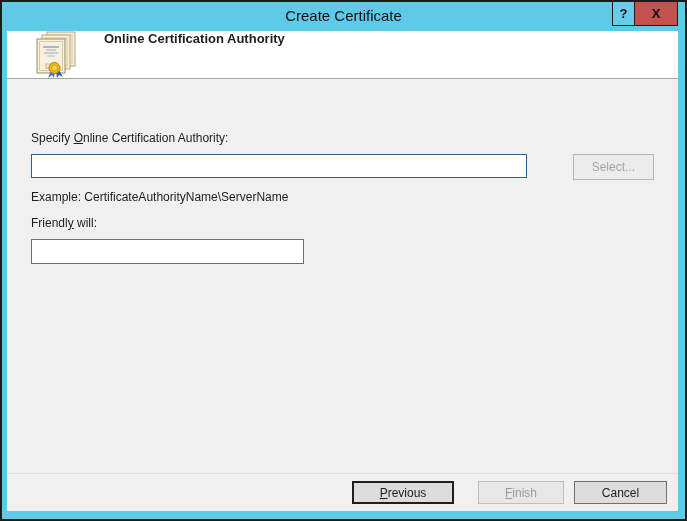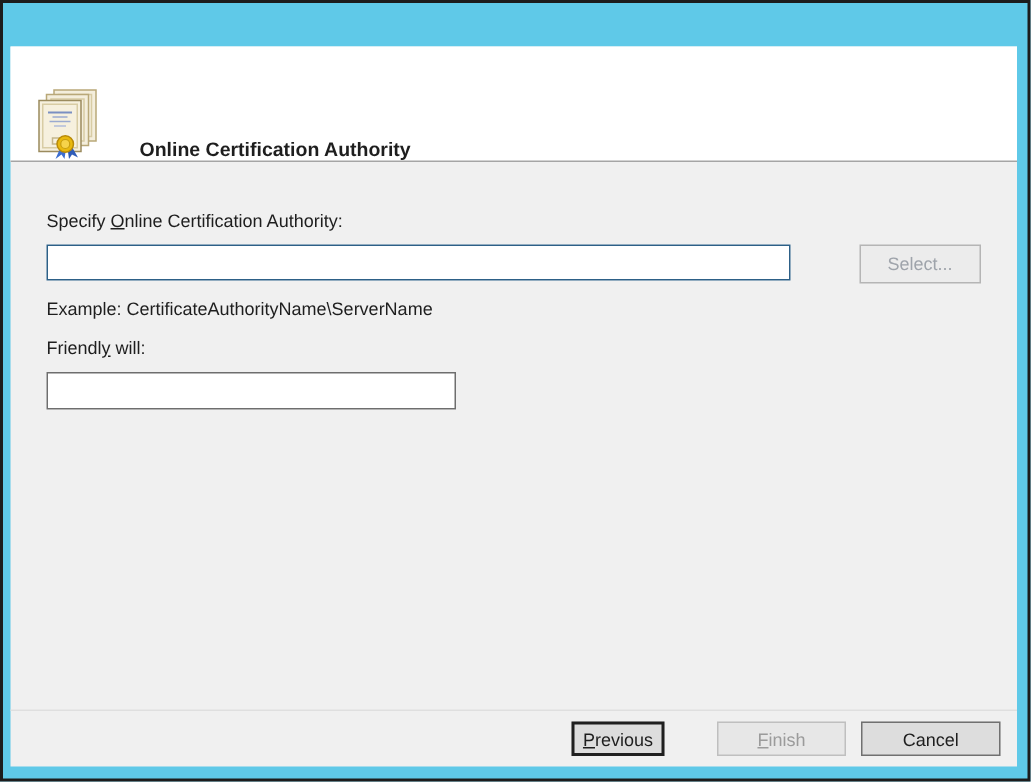--- a/index.html
+++ b/index.html
@@ -27,30 +27,30 @@
   .close-btn { width:44px; background:#C3514E; margin-left:-1px; }
 
   
   .dialog {
     position:absolute; left:5px; right:7px; top:29px; bottom:8px;
     background:#F0F0F0; display:flex; flex-direction:column;
   }
 
   
   .header {
-    height:77px; background:#FFFFFF; border-bottom:1px solid #A5A5A5;
-    display:flex; align-items:flex-end; flex:0 0 auto;
+    height:48px; background:#FFFFFF; border-bottom:1px solid #A5A5A5;
+    display:flex; align-items:flex-start; flex:0 0 auto;padding-left:11px;
   }
   .cert-icon { margin-left:17px; width:42px; height:48px; flex:0 0 auto; }
   .header-title { margin-left:27px; font-size:13px; font-weight:bold; color:#1e1e1e; }
 
   
   .body { flex:1 1 auto; padding:28px 24px 0 24px; font-size:12px; color:#1e1e1e; }
   .description { width:600px; line-height:15px; }
-  .field-label { margin-top:4px; }
+  .field-label { margin-top:24px; }
   .field-label-2 { margin-top:12px; }
   .ak { text-decoration:underline; }
 
   .input-row { margin-top:9px; display:flex; align-items:flex-start;gap:36px; }
   .text-input {
     width:512px; height:24px; background:#FFFFFF;
     border:1px solid #6E6E6E; font-size:12px; padding:0 4px;
     font-family:"Liberation Sans", sans-serif; outline:none;
   }
   .text-input.focused { border:1px solid #2D6087; }
@@ -66,31 +66,42 @@
   
   .footer {
     flex:0 0 auto; height:38px; border-top:1px solid #DFDFDF;
     display:flex; align-items:center; justify-content:flex-end;
     padding-right:11px;
   }
   .btn {
     height:23px; font-size:12px; font-family:"Liberation Sans", sans-serif;
     background:#DDDDDD; border:1px solid #707070; color:#1e1e1e; cursor:pointer;
   }
-  .btn-previous { width:62px; border:2px solid #1f1f1f; margin-right:35px; }
+  .btn-previous { width:102px; border:2px solid #1f1f1f; margin-right:24px; }
   .btn-next { width:85px; margin-right:10px; }
   .btn-finish { width:86px; margin-right:10px; }
   .btn-cancel { width:93px; }
   .btn.disabled { background:#E7E7E7; border:1px solid #BFBFBF; color:#9B9B9B; cursor:default; }
 </style>
 </head>
 <body>
 
 <div class="window">
 
+  <div class="titlebar">
+    <div class="titlebar-title">Create Certificate</div>
+    <div class="caption-buttons">
+      <div class="caption-btn help-btn">
+        <span>?</span>
+      </div>
+      <div class="caption-btn close-btn">
+        <span>X</span>
+      </div>
+    </div>
+  </div>
 
   <div class="dialog">
 
     <div class="header">
       <svg class="cert-icon" viewBox="0 0 42 48">
 
         <g transform="translate(12,1)">
           <rect x="0" y="0" width="28" height="34" fill="#F4EEDC" stroke="#B9A878" stroke-width="1"></rect>
           <rect x="3" y="3" width="22" height="28" fill="none" stroke="#D8CCA4" stroke-width="1"></rect>
         </g>

